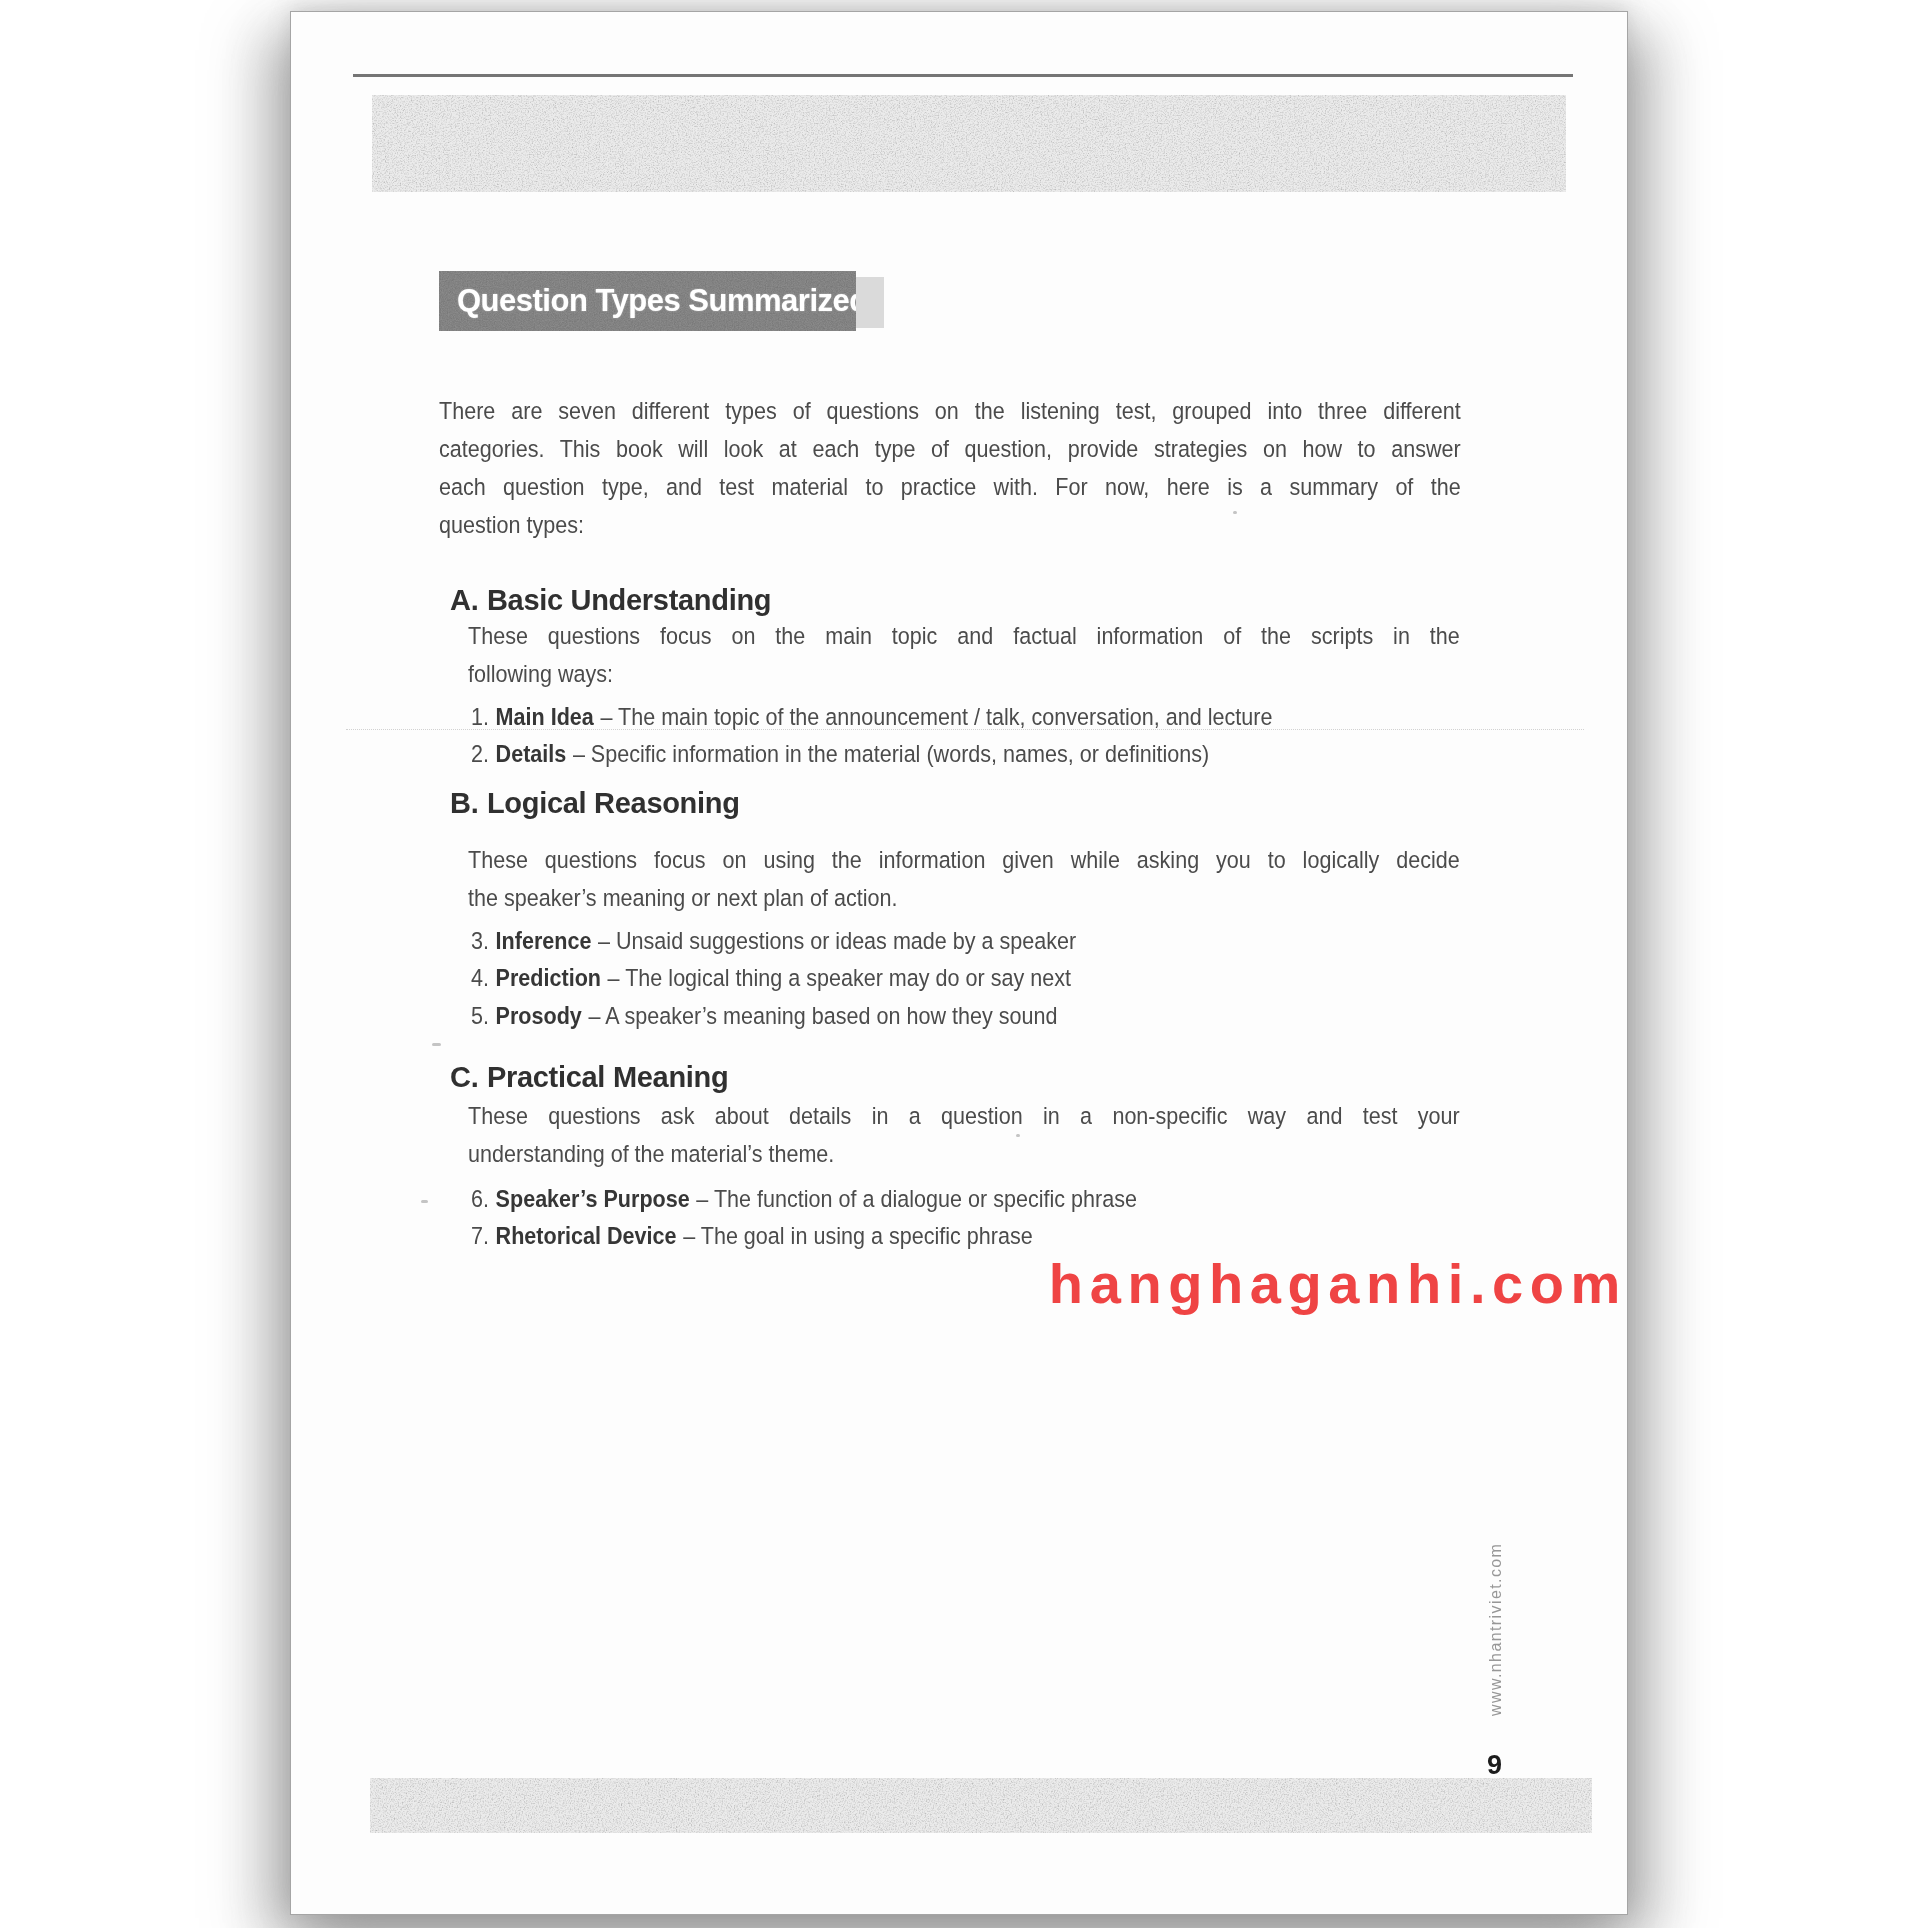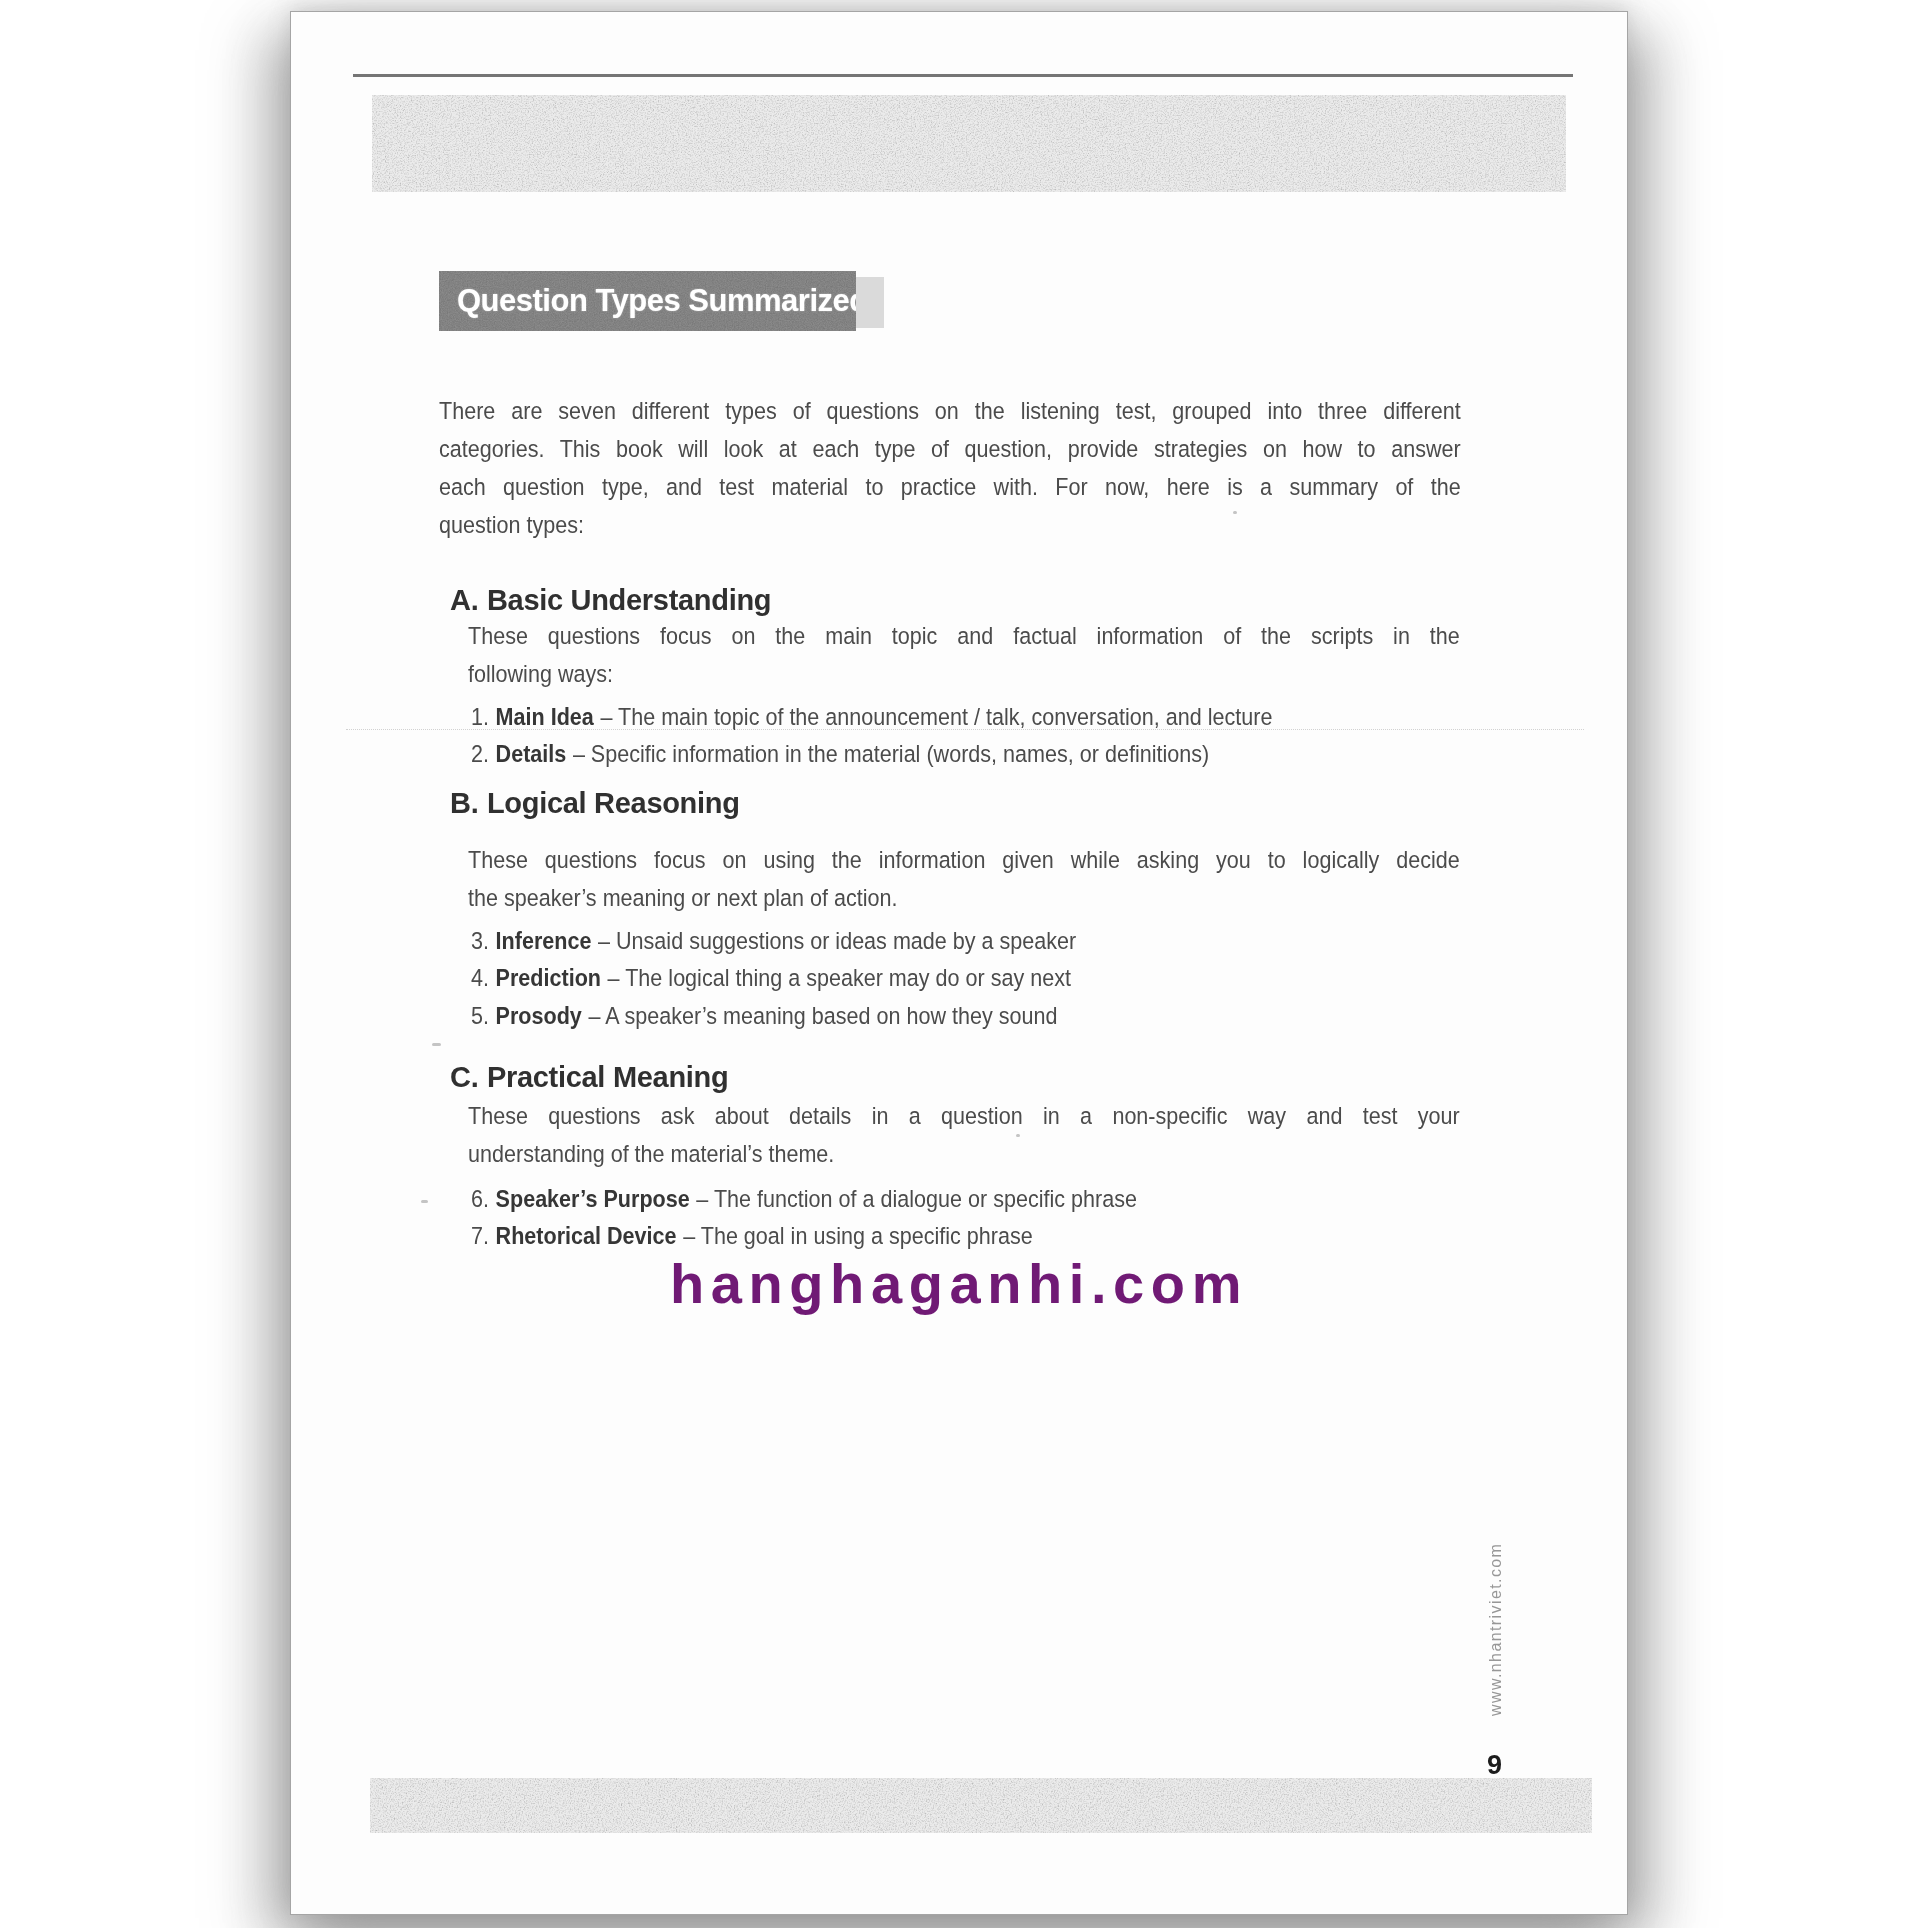--- a/index.html
+++ b/index.html
@@ -42,22 +42,22 @@
   .sletter{margin-right:8.5px;}
   .item{position:absolute;left:180px;font-size:24.5px;line-height:38px;color:#4b4b4b;
         white-space:nowrap;transform:scaleX(.88);transform-origin:0 0;}
   .item .num{margin-right:7.5px;}
   .item .term{margin-right:7.5px;color:#363636;}
   .it-a1{top:686px;} .it-a2{top:723px;}
   .it-b3{top:910px;} .it-b4{top:947px;} .it-b5{top:985px;}
   .it-c6{top:1168px;} .it-c7{top:1205px;}
   .dotline{position:absolute;left:55px;top:717px;width:1238px;height:0;
            border-top:1.9px dotted #cbcbcb;opacity:.85;}
-  .watermark{position:absolute;left:0;top:1239px;width:100%;text-align:center;
-             font-size:56px;font-weight:600;letter-spacing:6.6px;color:#701a75;}
+  .watermark{position:absolute;left:0;top:1239px;width:100%;text-align:right;
+             font-size:56px;font-weight:600;letter-spacing:6.6px;color:#ef4444;}
   .v-url{position:absolute;left:1196px;top:1469px;height:235px;
          writing-mode:vertical-rl;transform:rotate(180deg);
          font-size:16px;letter-spacing:1.4px;color:#979797;white-space:nowrap;}
   .pagenum{position:absolute;left:1183px;top:1738px;width:41px;text-align:center;
            font-size:27px;font-weight:700;color:#1c1c1c;}
   .speck{position:absolute;background:#b5b5b5;border-radius:1.9px;opacity:.8;}
   .sp1{left:141px;top:1031px;width:9.4px;height:2.8px;}
   .sp2{left:130px;top:1188px;width:6.6px;height:2.8px;}
   .sp3{left:942px;top:499px;width:3.8px;height:2.8px;}
   .sp4{left:725px;top:1122px;width:3.8px;height:2.8px;}

